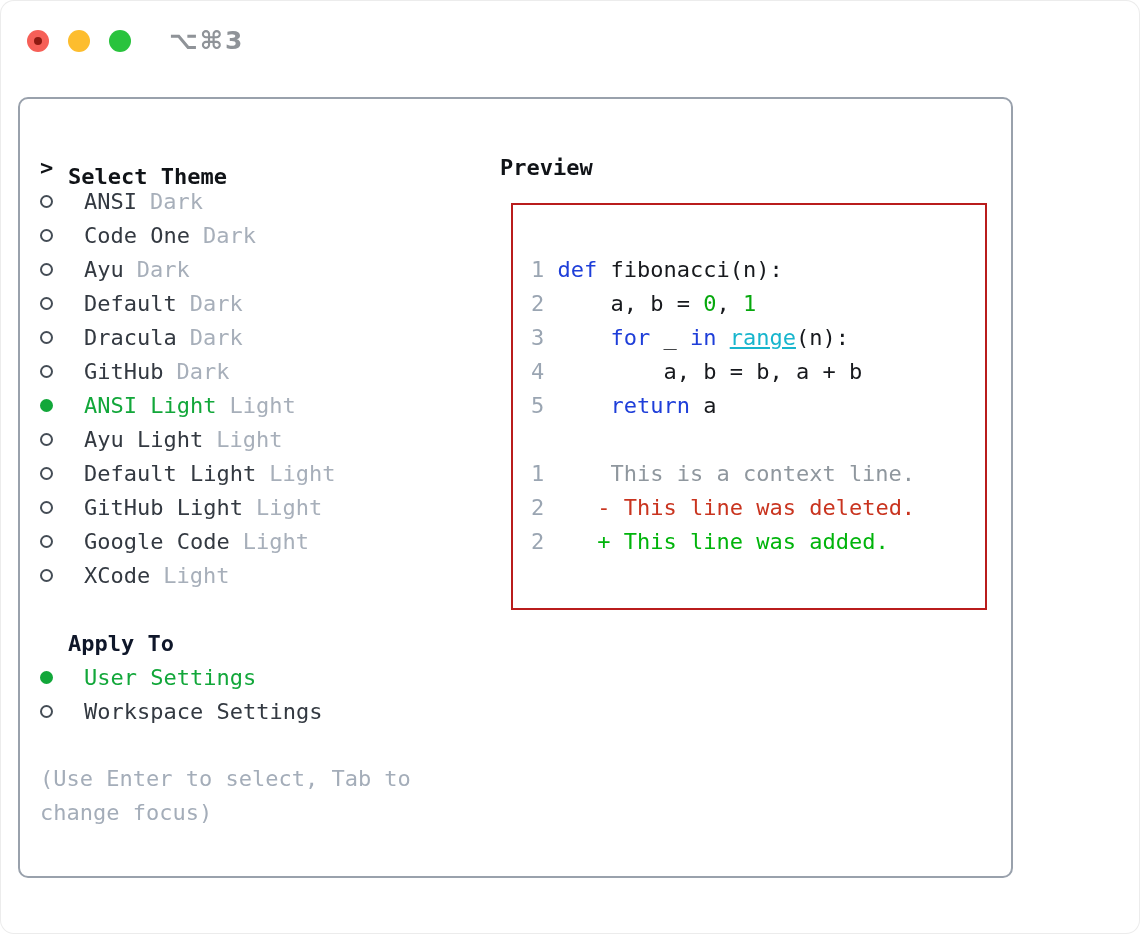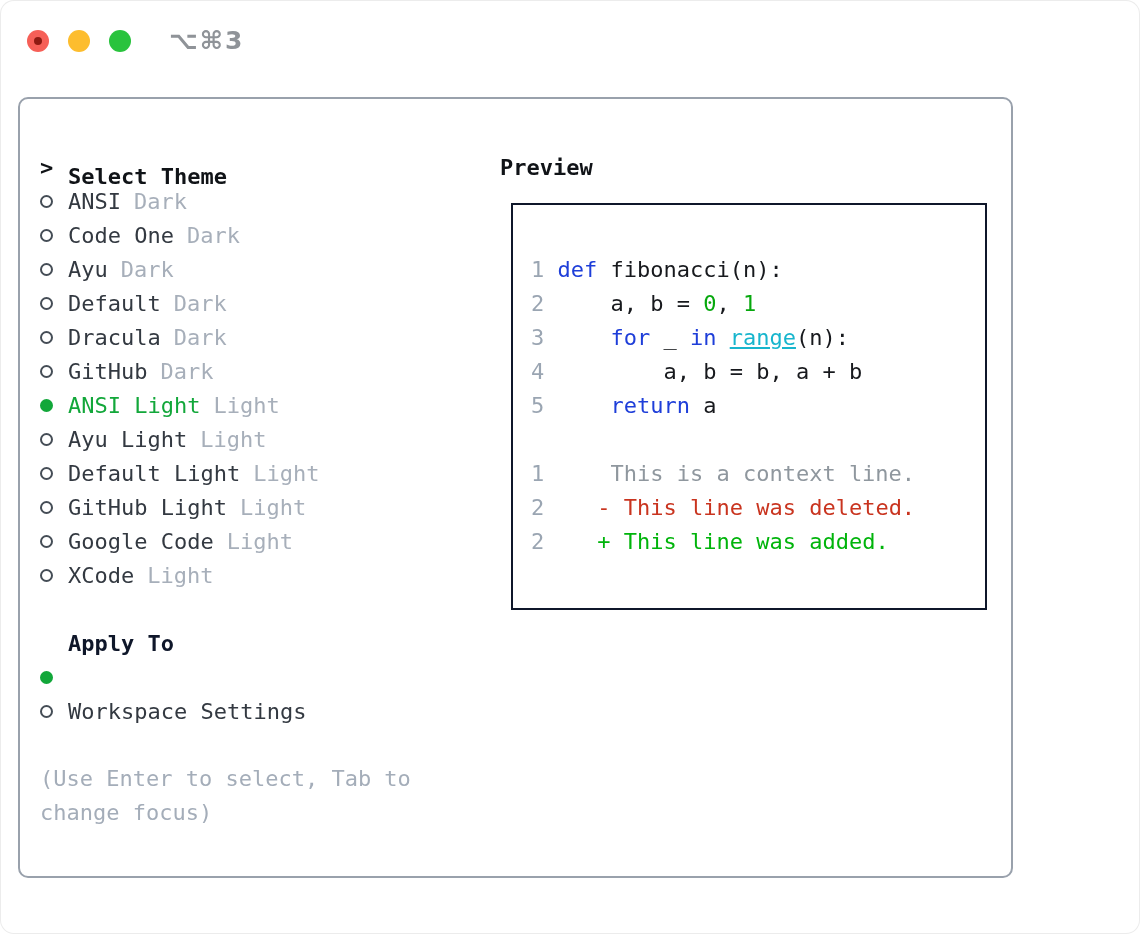--- a/index.html
+++ b/index.html
@@ -20,31 +20,31 @@
             border:2px solid #99a1ac;border-radius:10px;background:#fff;}
   
   .left-panel{position:absolute;left:20px;top:51px;font-size:22px;}
   .row{height:34px;display:flex;align-items:center;white-space:pre;color:#333941;}
   .spacer{height:34px;}
   .cursor-cell{width:28px;font-weight:bold;color:#101317;}
   .header-text{font-weight:bold;color:#101317;margin-top:19px;}
   .bullet-cell{width:28px;display:flex;align-items:center;}
   .bullet{width:13px;height:13px;box-sizing:border-box;border-radius:50%;border:2px solid #454d56;}
   .bullet.filled{background:#12a73a;border-color:#12a73a;}
-  .item-name{color:#333941;}
+  .item-name{color:#333941;margin-left:16px;}
   .item-name.selected{color:#12a73a;}
   .suffix{color:#a7afba;margin-left:13px;}
   .indent-cell{width:28px;}
   .apply-header{color:#0f172a;font-weight:bold;}
   .help{width:30ch;line-height:34px;font-size:22px;color:#a4adb9;white-space:pre-wrap;}
   
   .preview-heading{position:absolute;left:480px;top:51px;height:34px;display:flex;align-items:center;
                    font-size:22px;font-weight:bold;color:#101317;}
   .preview-box{position:absolute;left:491px;top:104px;width:476px;height:407px;box-sizing:border-box;
-               border:2px solid #0f172a;background:#fff;}
+               border:2px solid #b91c1c;background:#fff;}
   .code{position:absolute;left:18px;top:48px;font-size:22px;line-height:34px;white-space:pre;}
   .code-row{height:34px;}
   .gut{display:inline-block;width:2ch;color:#9aa5b2;}
   .pl{color:#17191d;}
   .kw{color:#1e3ed9;}
   .fn{color:#17b5cd;text-decoration:underline;}
   .lit{color:#06a80d;}
   .ctx{color:#8f979e;}
   .del{color:#c9341f;}
   .add{color:#00b40b;}
@@ -85,21 +85,21 @@
         </div>
 
       <div class="spacer"></div>
 
       <div class="row">
         <span class="indent-cell"></span>
         <span class="apply-header">Apply To</span>
       </div>
 
       <div id="apply-list">
-          <div class="row"><span class="bullet-cell"><span class="bullet filled"></span></span></div>
+          <div class="row"><span class="bullet-cell"><span class="bullet filled"></span></span><span class="item-name selected">User Settings</span></div>
           <div class="row"><span class="bullet-cell"><span class="bullet"></span></span><span class="item-name">Workspace Settings</span></div>
         </div>
 
       <div class="spacer"></div>
 
       <div class="help">(Use Enter to select, Tab to change focus)</div>
     </div>
 
     <div class="preview-heading">Preview</div>
 

